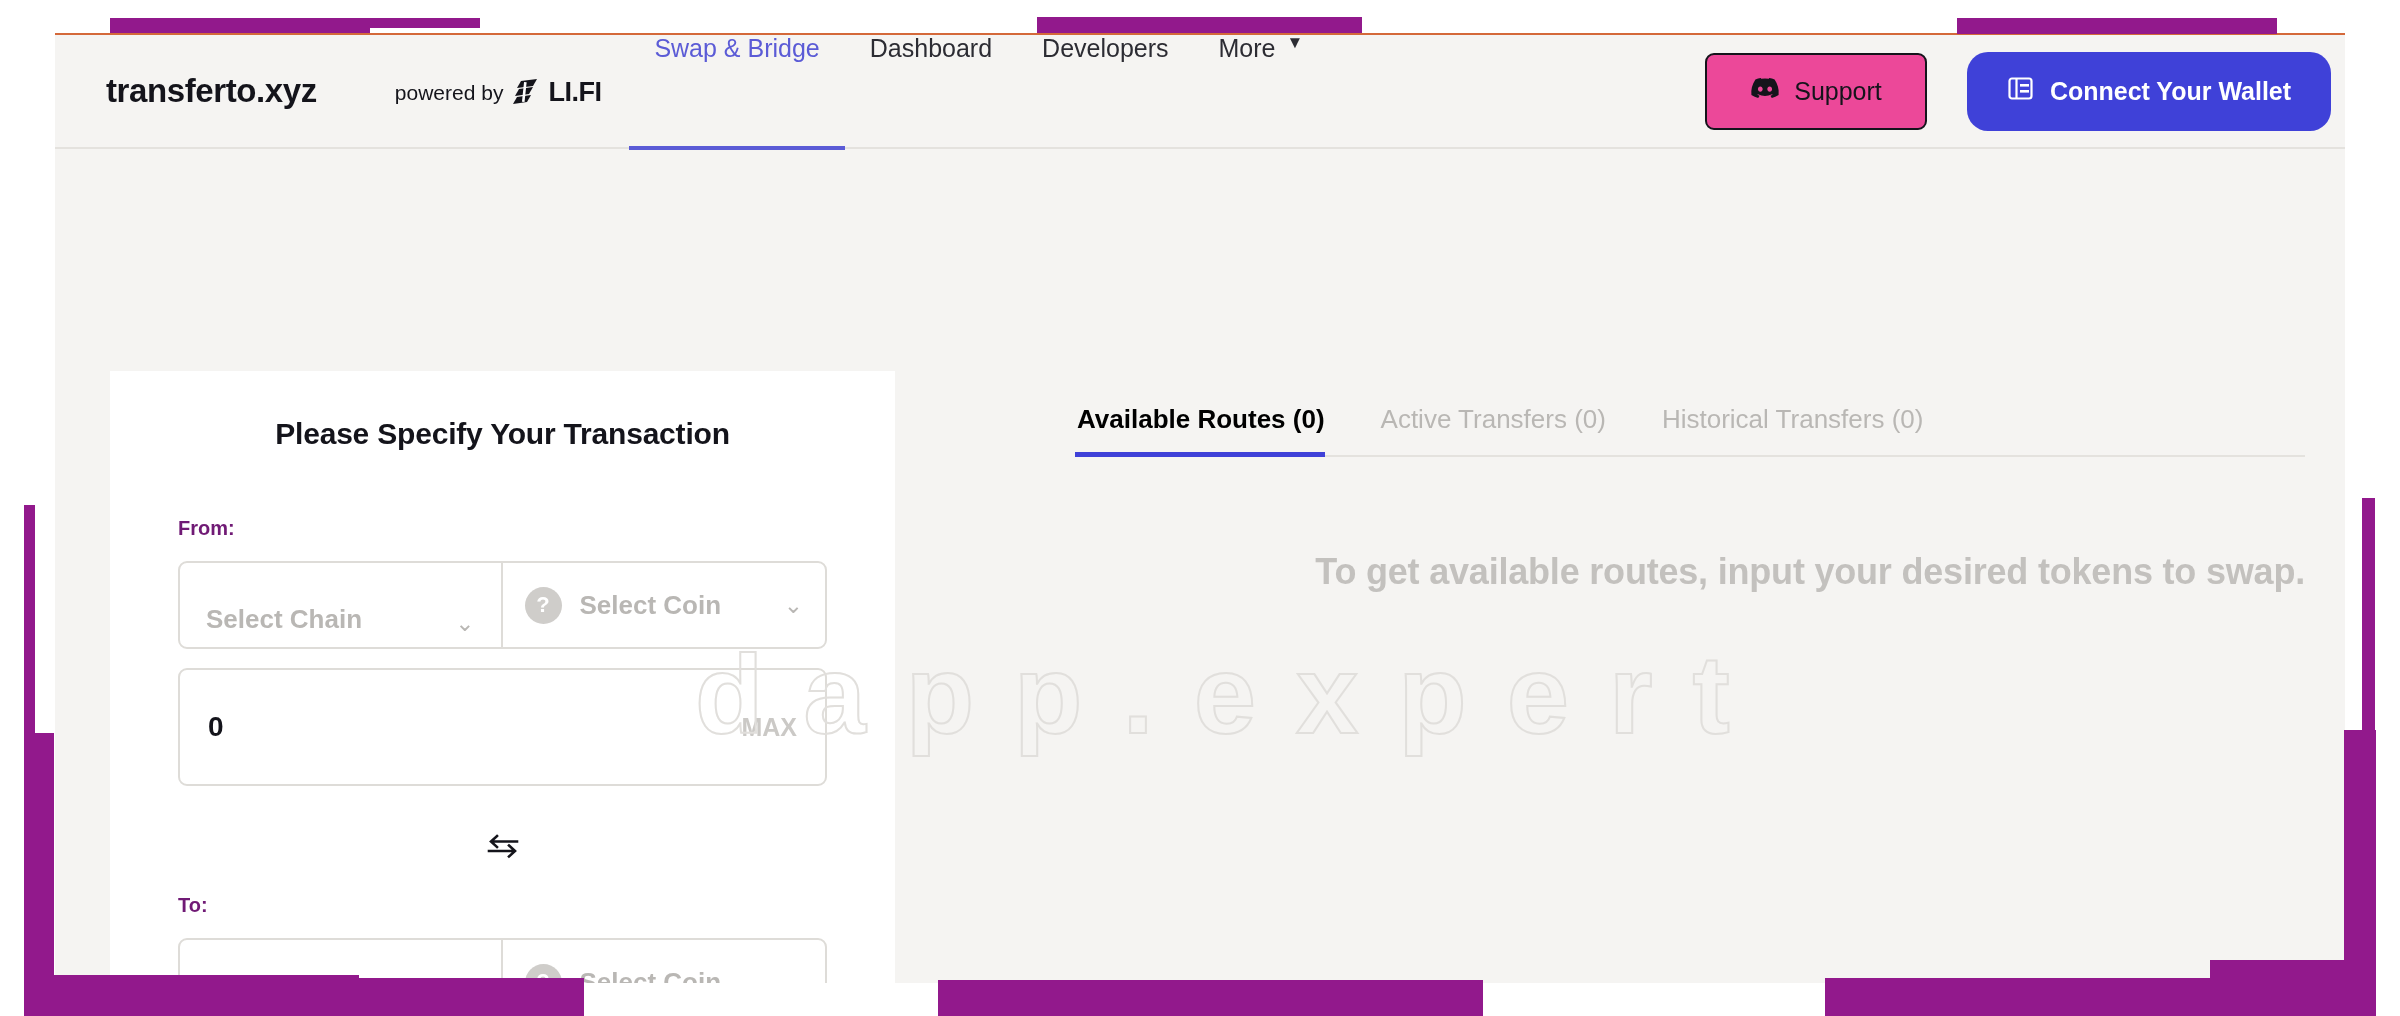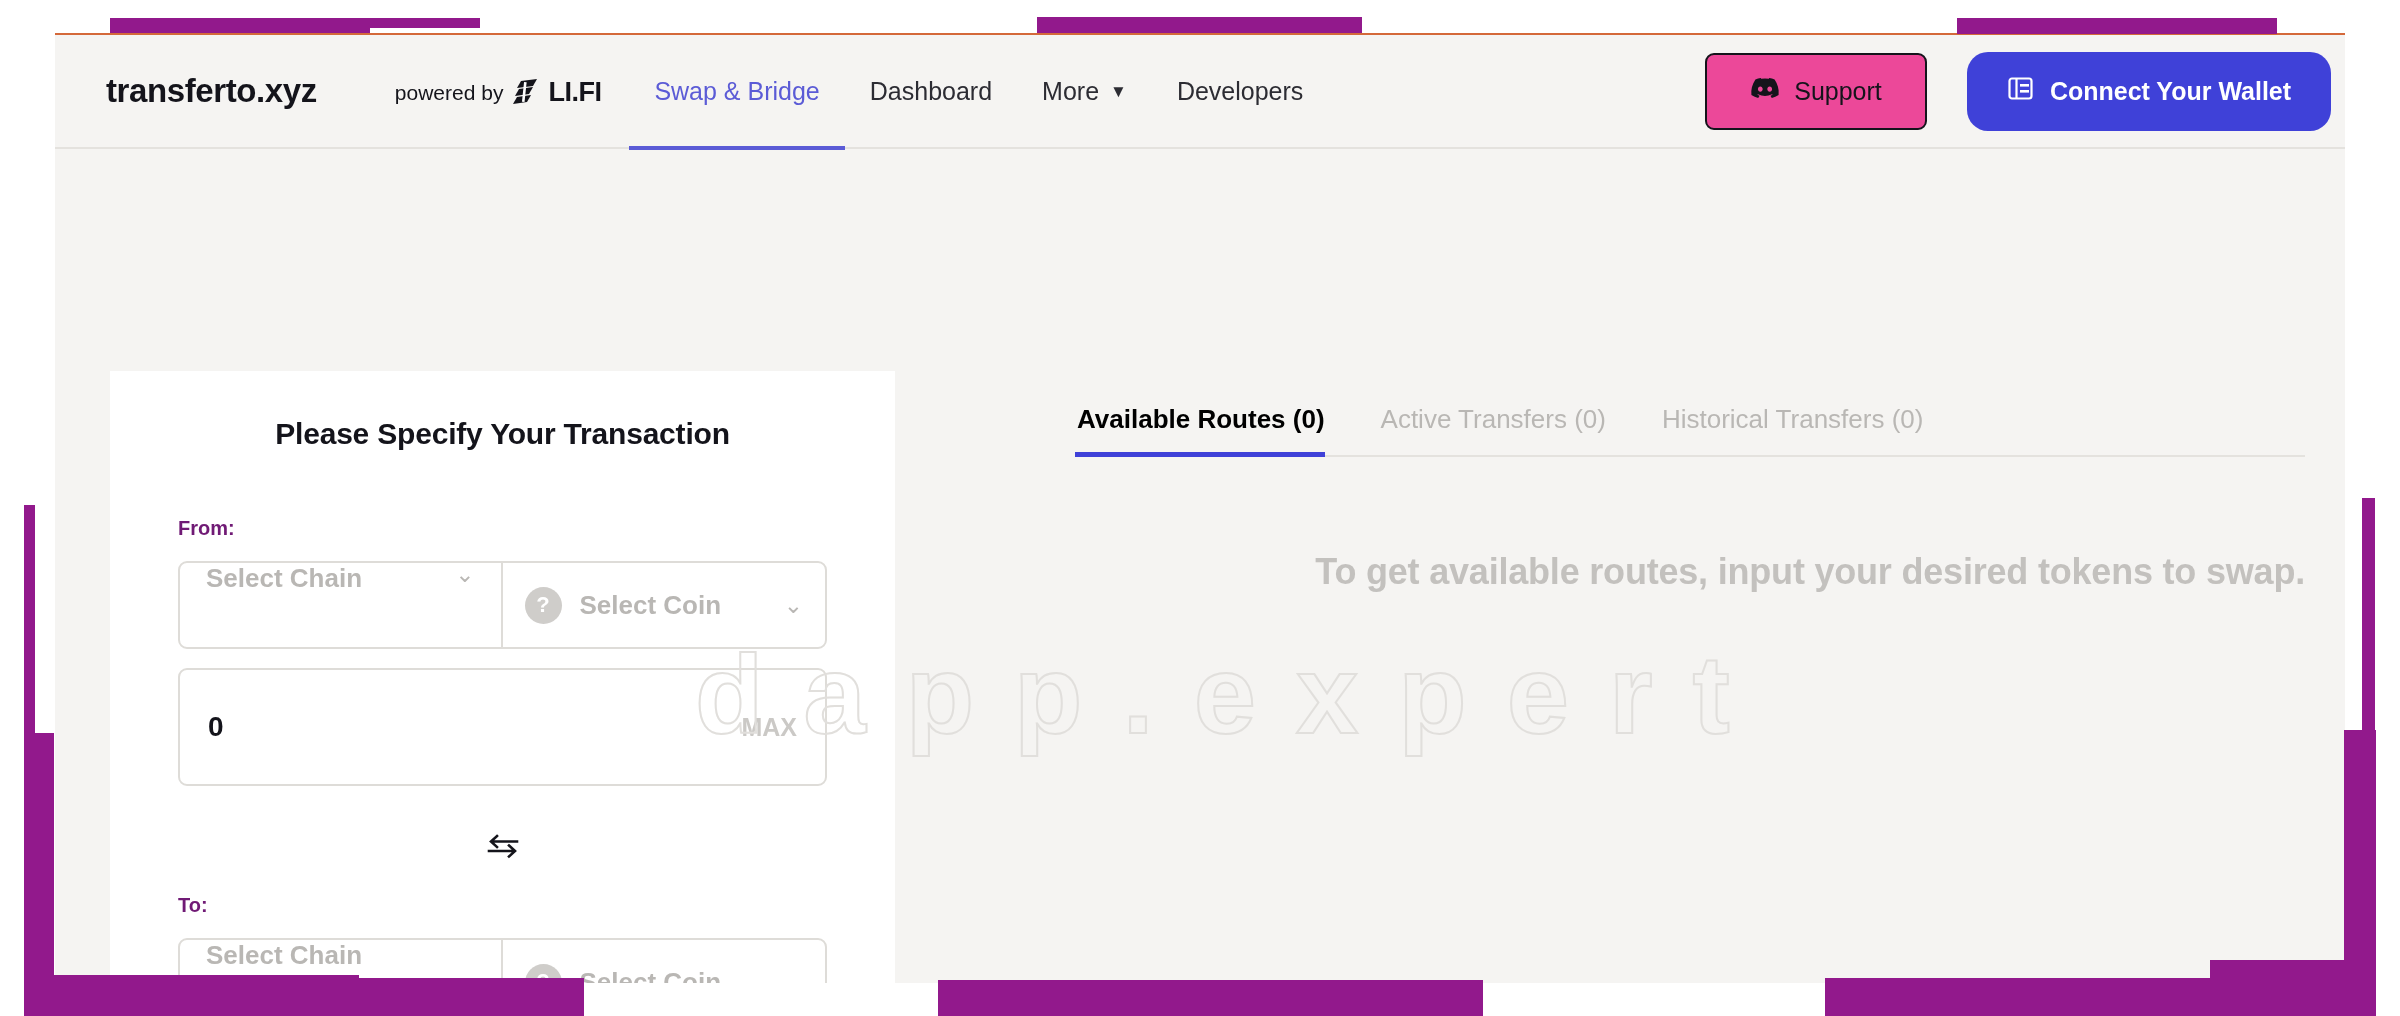--- a/index.html
+++ b/index.html
@@ -104,21 +104,20 @@
   }
 
   .nav {
     display: flex;
     align-items: stretch;
     height: 114px;
     margin-left: 28px;
   }
   .nav-item {
     display: flex;
-    align-items: center;
     padding: 0 25px;
     font-size: 25px;
     color: #2c2c33;
     cursor: pointer;
     position: relative;
     height: 114px;
     white-space: nowrap;
   }
   .nav-item.active {
     color: #5b5bd6;
@@ -209,22 +208,22 @@
     display: flex;
     height: 88px;
     border: 2px solid #dedcd8;
     border-radius: 9px;
     background: #ffffff;
     overflow: hidden;
   }
   .select-chain {
     flex: 0 0 50%;
     display: flex;
-    align-items: flex-start;
-    padding: 0 26px;
+    align-items: flex-end;
+    padding: 12px 26px;
     border-right: 2px solid #dedcd8;
     cursor: pointer;
   }
   .select-coin {
     flex: 1;
     display: flex;
     align-items: center;
     padding: 0 22px;
     gap: 18px;
     cursor: pointer;
@@ -398,25 +397,25 @@
       </div>
 
       <div class="nav">
         <div class="nav-item active">
           <span>Swap &amp; Bridge</span>
         </div>
         <div class="nav-item">
           <span>Dashboard</span>
         </div>
         <div class="nav-item">
+          <span>Developers</span>
+        </div>
+        <div class="nav-item">
           <span>More</span>
           <span class="caret">▼</span>
-        </div>
-        <div class="nav-item">
-          <span>Developers</span>
         </div>
       </div>
 
       <div class="header-right">
         <div class="btn-support">
           <span>
             <svg width="30" height="23" viewBox="0 0 30 23" xmlns="http://www.w3.org/2000/svg">
               <path d="M24.6 2.6A22 22 0 0 0 19.2 1l-.4.8a19 19 0 0 0-7.6 0L10.8 1a22 22 0 0 0-5.4 1.6C1.9 7.8.9 12.9 1.4 17.9A22.5 22.5 0 0 0 8.2 21l1.4-2.2a14 14 0 0 1-2.2-1.1l.5-.4a15.6 15.6 0 0 0 14.2 0l.5.4a14 14 0 0 1-2.2 1.1L21.8 21a22.4 22.4 0 0 0 6.8-3.1c.6-5.8-1-10.9-4-15.3ZM10.3 14.8c-1.3 0-2.4-1.2-2.4-2.7s1-2.7 2.4-2.7c1.3 0 2.4 1.2 2.4 2.7s-1.1 2.7-2.4 2.7Zm9.4 0c-1.3 0-2.4-1.2-2.4-2.7s1-2.7 2.4-2.7c1.4 0 2.4 1.2 2.4 2.7s-1 2.7-2.4 2.7Z" fill="#14141b"></path>
             </svg>
           </span>

